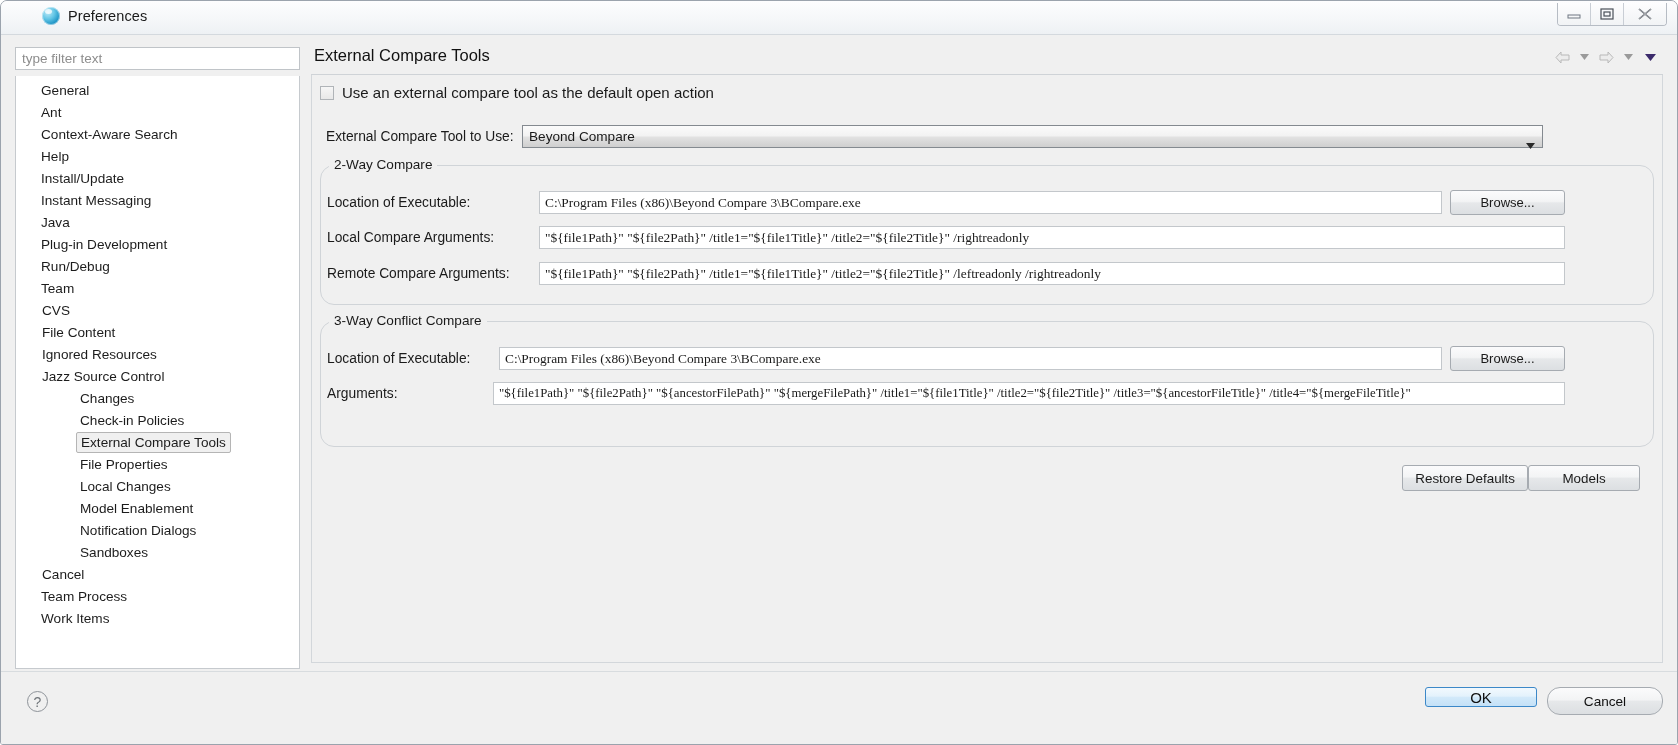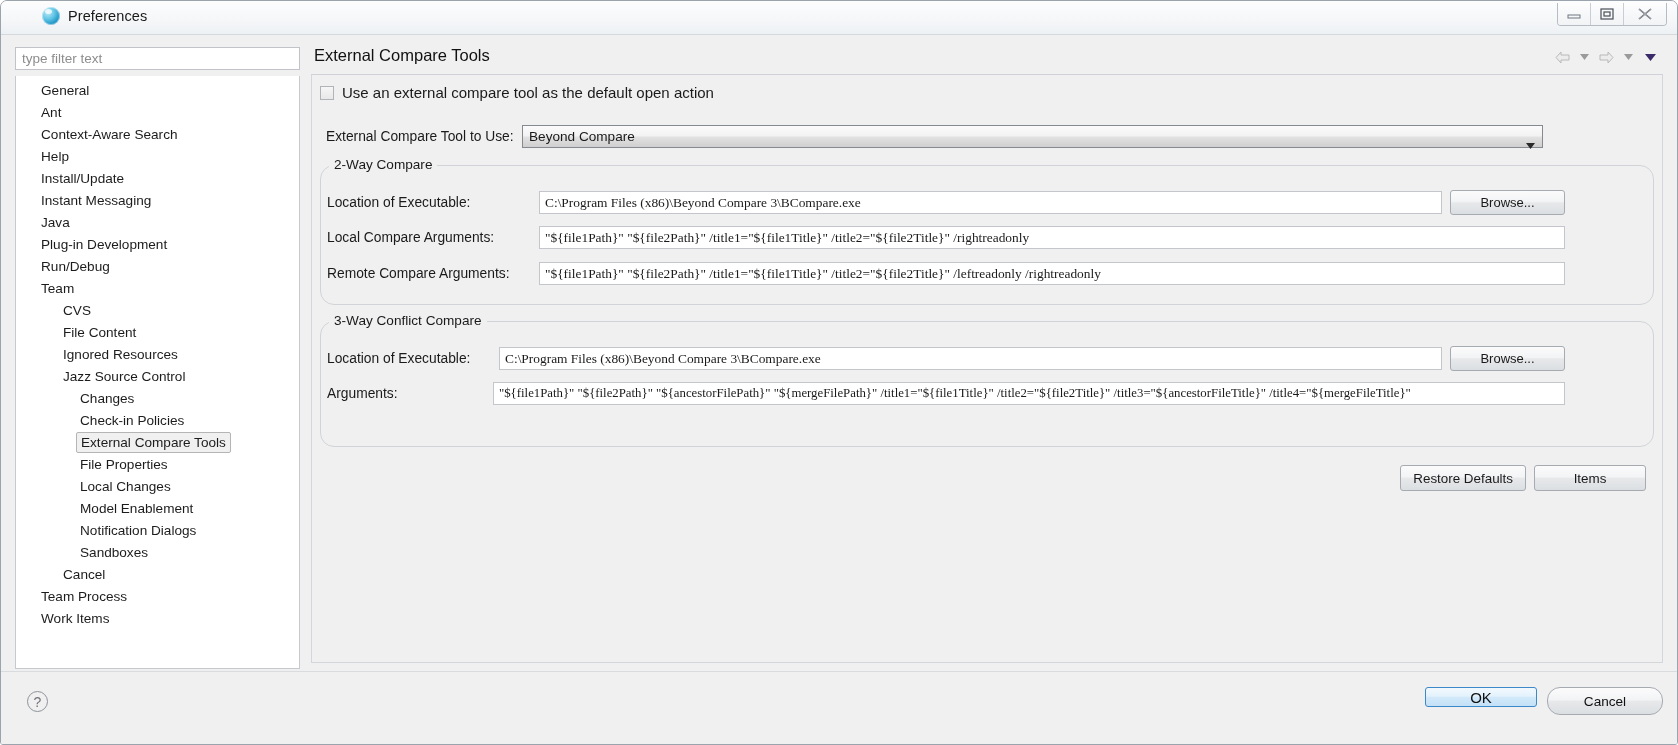--- a/index.html
+++ b/index.html
@@ -108,21 +108,21 @@
   }
   .tree-item {
     height: 22px;
     line-height: 22px;
     font-size: 13.6px;
     color: #1c1c1c;
     white-space: nowrap;
     padding-left: 22px;
   }
   .tree-item.lvl1 { padding-left: 22px; }
-  .tree-item.lvl2 { padding-left: 44px; }
+  .tree-item.lvl2 { padding-left: 23px; }
   .tree-item.lvl3 { padding-left: 61px; }
   .tree-item .lbl {
     display: inline-block;
     padding: 0 3px;
   }
   .tree-item.selected .lbl {
     background: #f0f0f0;
     border: 1px solid #b5b5b5;
     border-radius: 2px;
     padding: 0 4px;
@@ -237,22 +237,22 @@
     border-radius: 3px;
     background: linear-gradient(to bottom, #fbfbfc 0%, #f3f4f5 45%, #e6e8ea 52%, #dcdfe2 100%);
     font-family: "Liberation Sans", sans-serif;
     font-size: 13px;
     color: #1a1a1a;
     cursor: default;
   }
 
   .btn-row {
     position: absolute;
-    right: 16px; top: 390px;
-    display: flex; gap: 8px; align-items: flex-end;
+    right: 22px; top: 390px;
+    display: flex; gap: 0; align-items: flex-end;
   }
   .std-btn {
     height: 26px;
     min-width: 112px;
     padding: 0 12px;
     border: 1px solid #a6abb1;
     border-radius: 3px;
     background: linear-gradient(to bottom, #fbfbfc 0%, #f3f4f5 45%, #e6e8ea 52%, #dcdfe2 100%);
     font-family: "Liberation Sans", sans-serif;
     font-size: 13.4px;
@@ -450,21 +450,21 @@
           </div>
 
           <div class="field-row" style="left:6px; top:60px;">
             <span class="field-label" style="width:150px;">Arguments:</span>
             <input class="txt" style="width: 1072px; font-size: 12.8px;" value="&quot;${file1Path}&quot; &quot;${file2Path}&quot; &quot;${ancestorFilePath}&quot; &quot;${mergeFilePath}&quot; /title1=&quot;${file1Title}&quot; /title2=&quot;${file2Title}&quot; /title3=&quot;${ancestorFileTitle}&quot; /title4=&quot;${mergeFileTitle}&quot;">
           </div>
         </div>
 
         <div class="btn-row">
           <button class="std-btn">Restore Defaults</button>
-          <button class="std-btn">Items</button>
+          <button class="std-btn">Models</button>
         </div>
 
       </div>
     </div>
 
     <div class="footer">
       <div class="help-icon">?</div>
       <div class="footer-btns">
         <button class="ok-btn">OK</button>
         <button class="cancel-btn">Cancel</button>

